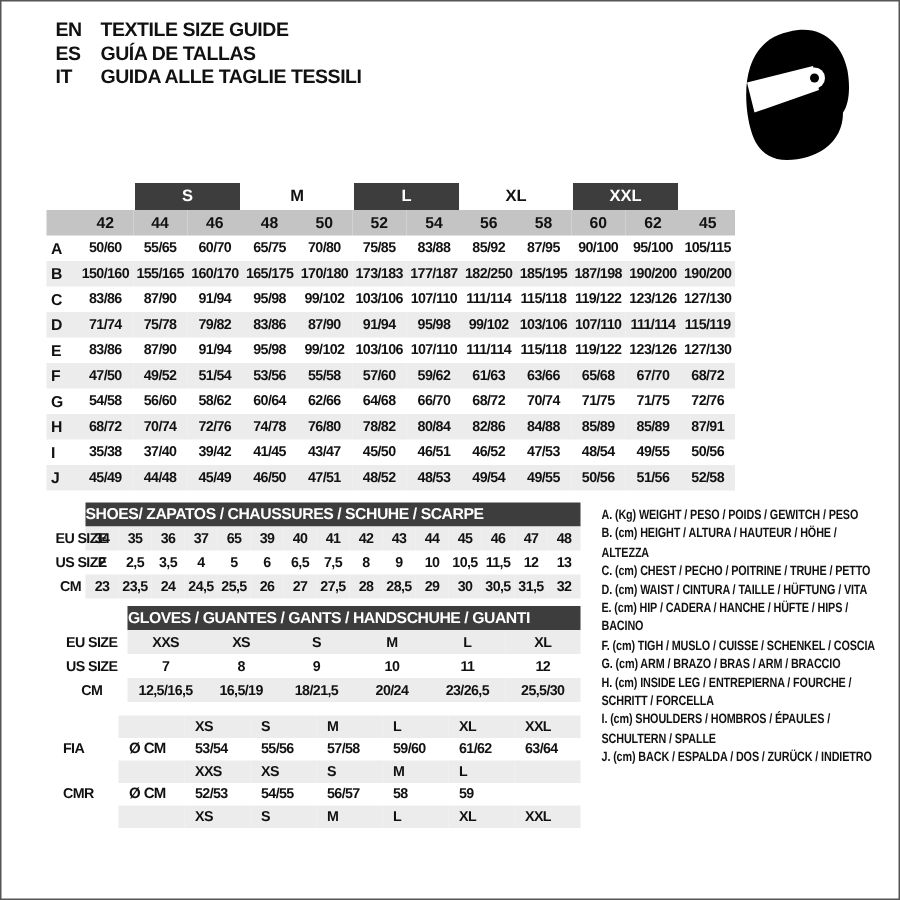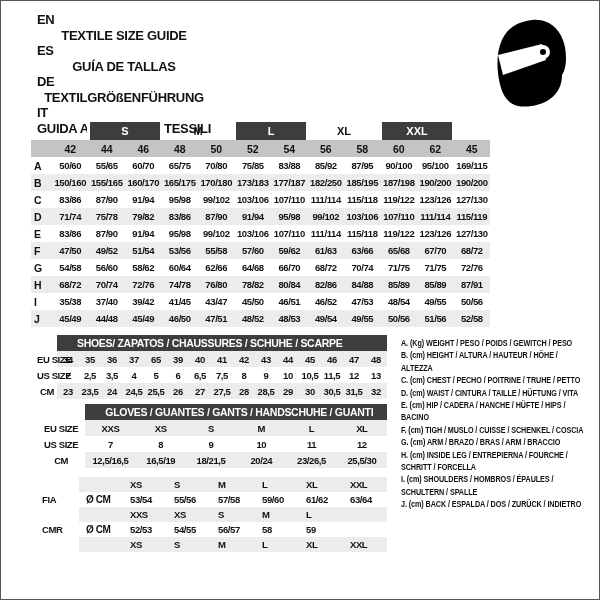--- a/index.html
+++ b/index.html
@@ -4,39 +4,39 @@
 <style>
   html,body{margin:0;padding:0;background:#fff;}
   .page{
     position:relative;width:600px;height:600px;box-sizing:border-box;
     border:1px solid #555;background:#fff;overflow:hidden;
     font-family:"Liberation Sans",sans-serif;color:#111;
     --dark-bar:#3d3d3d;--num-gray:#c4c4c4;--alt-row:#ececec;
   }
   
   .langs{position:absolute;left:36px;top:11px;}
-  .lang-row{display:flex;line-height:15.5px;flex-direction:column;}
+  .lang-row{display:flex;line-height:15.5px;}
   .lang-code{width:30px;font-size:13px;font-weight:bold;letter-spacing:-0.3px;}
   .lang-title{font-size:13px;font-weight:bold;letter-spacing:-0.3px;text-align:center;}
   
   .helmet-wrap{position:absolute;left:491px;top:14px;width:80px;height:95px;}
   
   .main-table{position:absolute;left:30px;top:121px;width:459px;border-collapse:collapse;table-layout:fixed;}
   .main-table td{padding:0;white-space:nowrap;overflow:visible;}
   tr.band-row td{height:18px;font-size:11px;font-weight:bold;text-align:center;}
   td.band.dark{background:var(--dark-bar);color:#fff;border-left:3px solid #fff;border-right:3px solid #fff;}
   tr.num-row td{background:var(--num-gray);height:17px;font-size:10.5px;font-weight:bold;text-align:center;}
   tr.data-row td{height:17px;font-size:9.5px;font-weight:bold;text-align:center;letter-spacing:-0.4px;}
   tr.data-row.alt td{background:var(--alt-row);}
   td.row-label{text-align:left !important;padding-left:3px !important;font-size:10.5px !important;letter-spacing:0 !important;}
   
   .lower-left{position:absolute;left:34px;top:334px;width:352px;}
   .side-table{width:352px;border-collapse:collapse;table-layout:fixed;}
   .side-table td{padding:0;white-space:nowrap;}
-  .side-table .title-bar{background:var(--dark-bar);color:#fff;font-size:10.5px;font-weight:bold;text-align:left;padding-left:20px;height:16px;letter-spacing:-0.3px;}
+  .side-table .title-bar{background:var(--dark-bar);color:#fff;font-size:10.5px;font-weight:bold;text-align:left;padding-left:0;height:16px;letter-spacing:-0.3px;}
   .side-table .side-label{background:#fff;font-size:10px;font-weight:bold;text-align:left;padding-left:2px;letter-spacing:-0.2px;}
   .side-table tr.vals td{height:16px;font-size:9.5px;font-weight:bold;text-align:center;letter-spacing:-0.4px;}
   .side-table tr.shaded td:not(.side-label){background:var(--alt-row);}
   #gloves-table{margin-top:5px;}
   #helmet-table{margin-top:9px;}
   #helmet-table tr.vals td{height:15px;text-align:left;padding-left:7px;}
   #helmet-table td.side-label{padding-left:2px;}
   #helmet-table td.unit-cell{font-size:10px;}
   
   .legend{position:absolute;left:400px;top:336px;width:235px;transform:scaleX(0.80);transform-origin:left top;}
@@ -50,24 +50,20 @@
   <div class="langs">
       <div class="lang-row">
        <span class="lang-code">EN</span>
        <span class="lang-title">TEXTILE SIZE GUIDE</span>
      </div>
       <div class="lang-row">
        <span class="lang-code">ES</span>
        <span class="lang-title">GUÍA DE TALLAS</span>
      </div>
       <div class="lang-row">
-       <span class="lang-code">DE</span>
-       <span class="lang-title">TEXTILGRÖßENFÜHRUNG</span>
-     </div>
-      <div class="lang-row">
        <span class="lang-code">IT</span>
        <span class="lang-title">GUIDA ALLE TAGLIE TESSILI</span>
      </div>
     </div>
 
   <div class="helmet-wrap">
     <svg width="80" height="95" viewBox="0 0 80 95" aria-hidden="true">
       <path fill="#000" d="M40 5 C58 3 70 16 73 32 C75 44 74 54 70 60 C70 70 66 78 58 84 C50 90 36 93 26 91 C18 89 12 83 9 73 C5 60 4 42 8 30 C14 12 26 7 40 5 Z"></path>
       <path fill="#fff" d="M6 40 L50 29 L54 45 L11 60 Z"></path>
       <circle cx="51" cy="37" r="7" fill="#fff"></circle>
@@ -122,21 +118,21 @@
           <td>55/65</td>
           <td>60/70</td>
           <td>65/75</td>
           <td>70/80</td>
           <td>75/85</td>
           <td>83/88</td>
           <td>85/92</td>
           <td>87/95</td>
           <td>90/100</td>
           <td>95/100</td>
-          <td>169/115</td>
+          <td>105/115</td>
         </tr>
         <tr class="data-row alt">
           <td class="row-label">B</td>
           <td>150/160</td>
           <td>155/165</td>
           <td>160/170</td>
           <td>165/175</td>
           <td>170/180</td>
           <td>173/183</td>
           <td>177/187</td>

